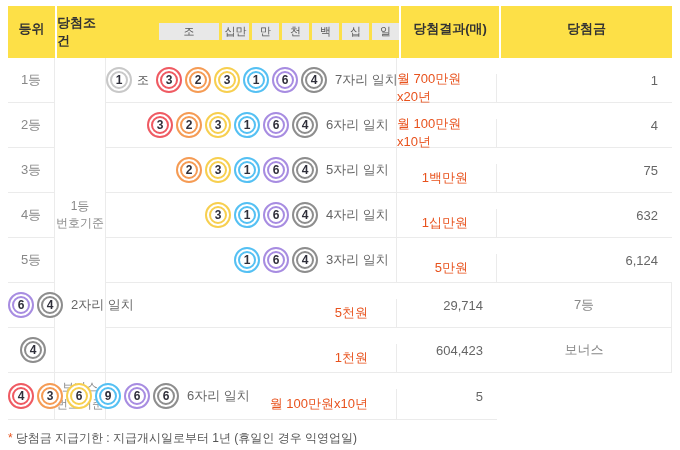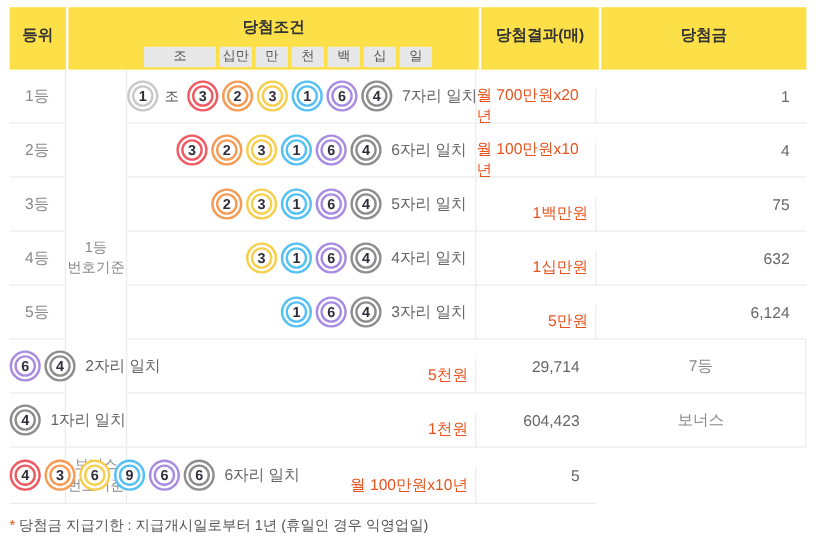--- a/index.html
+++ b/index.html
@@ -4,21 +4,21 @@
 <style>
   * { margin:0; padding:0; box-sizing:border-box; }
   html,body { width:680px; height:450px; background:#fff; overflow:hidden;
     font-family:"Liberation Sans","DejaVu Sans",sans-serif; }
   .wrap { margin:6px 8px 0 8px; width:664px; }
 
   
   .thead { display:grid; grid-template-columns:47px 342px 98px 171px; column-gap:2px; height:52px; }
   .th { background:#fde047; color:#333; font-size:13px; font-weight:bold; }
   .th-flat { display:flex; align-items:center; justify-content:center; padding-bottom:6px; }
-  .th-cond { display:flex; flex-direction:column; }
+  .th-cond { display:flex; flex-direction:row;align-items:center; }
   .cond-title { flex:1; display:flex; align-items:center; justify-content:center; }
   .place-row { display:flex; gap:3px; margin:0 0 2px 63px; }
   .place { background:#e8e8e8; color:#555; font-size:11px; font-weight:normal;
     height:17px; line-height:17px; text-align:center; width:27px; }
   .place-jo { width:60px; }
 
   
   .tbody { display:grid; grid-template-columns:47px 51px 291px 100px 175px;
     grid-template-rows:repeat(7,45px) 47px; }
   .tbody > div { border-bottom:1px solid #ebebeb; }
@@ -27,21 +27,21 @@
 
   .crit-first { grid-column:2; grid-row:1/8; }
   .crit-bonus { grid-column:2; grid-row:8; }
   .crit { display:flex; flex-direction:column; align-items:center; justify-content:center;
     color:#888; font-size:12px; line-height:17px; }
 
   .rank { display:flex; align-items:center; justify-content:center; color:#888; font-size:13px; }
   .cond { display:flex; align-items:center; }
   .balls { flex:1; display:flex; align-items:center; justify-content:flex-end; gap:3px; padding-right:8px; }
   .match { flex:none; width:70px; text-align:left; padding-right:7px; color:#666; font-size:13px; }
-  .prize { display:flex; align-items:center; justify-content:flex-end; padding-right:6px;
+  .prize { display:flex; align-items:center; justify-content:flex-end; padding-right:28px;
     color:#e8521d; font-size:13px;margin-top:16px; }
   .result { display:flex; align-items:center; justify-content:flex-end; padding-right:14px;
     color:#666; font-size:13px; }
 
   
   .ball { flex:none; width:26px; height:26px; border-radius:50%; background:#fff;
     border:2px solid var(--c,#c8c8c8);
     box-shadow: inset 0 0 0 2px #fff, inset 0 0 0 4px var(--c,#c8c8c8);
     display:flex; align-items:center; justify-content:center; }
   .ball b { font-size:12px; font-weight:bold; color:#2f2f3a; font-style:normal; }
@@ -227,21 +227,20 @@
     <div class="prize v">5천원</div>
     <div class="result">29,714</div>
 
     <div class="rank v dark-b">7등</div>
     <div class="cond v dark-b">
       <div class="balls">
         <span class="ball" data-color="gray">
             <b>4</b>
           </span>
       </div>
-      <div class="match">1자리 일치</div>
     </div>
     <div class="prize v dark-b">1천원</div>
     <div class="result dark-b">604,423</div>
 
     <div class="rank v">보너스</div>
     <div class="cond v">
       <div class="balls">
         <span class="ball" data-color="red">
             <b>4</b>
           </span>

